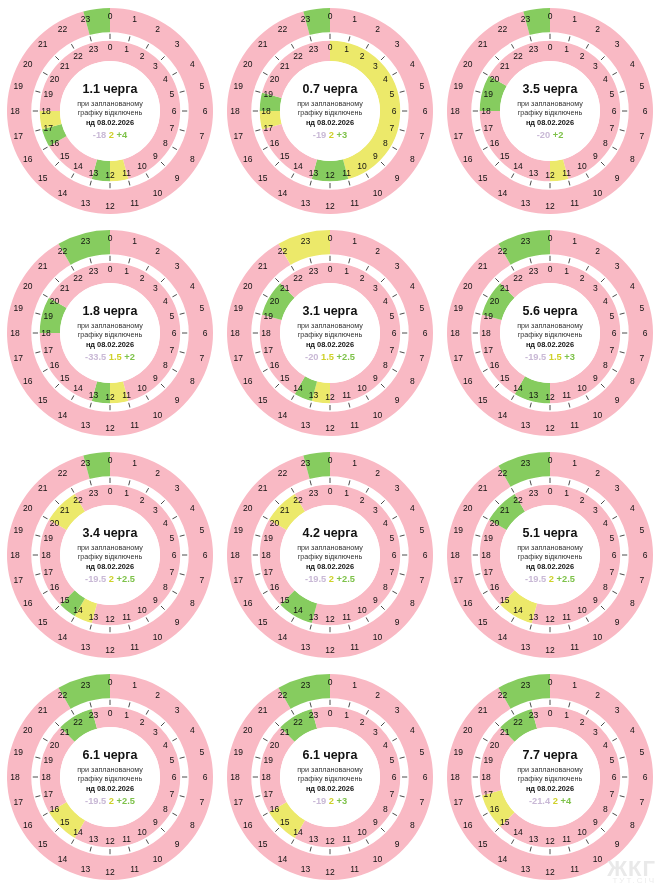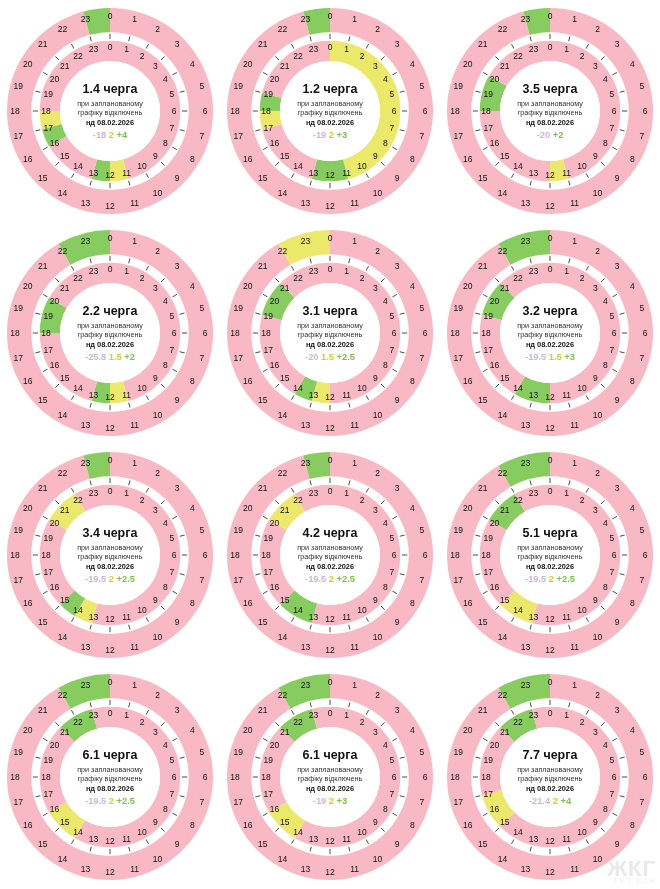--- a/index.html
+++ b/index.html
@@ -120,21 +120,21 @@
         <span style="position:absolute;left:24.7px;top:154.5px;transform:translate(-50%,-50%);font-size:8.5px;color:#111;">16</span>
         <span style="position:absolute;left:15.2px;top:131.6px;transform:translate(-50%,-50%);font-size:8.5px;color:#111;">17</span>
         <span style="position:absolute;left:12.0px;top:107.0px;transform:translate(-50%,-50%);font-size:8.5px;color:#111;">18</span>
         <span style="position:absolute;left:15.2px;top:82.4px;transform:translate(-50%,-50%);font-size:8.5px;color:#111;">19</span>
         <span style="position:absolute;left:24.7px;top:59.5px;transform:translate(-50%,-50%);font-size:8.5px;color:#111;">20</span>
         <span style="position:absolute;left:39.8px;top:39.8px;transform:translate(-50%,-50%);font-size:8.5px;color:#111;">21</span>
         <span style="position:absolute;left:59.5px;top:24.7px;transform:translate(-50%,-50%);font-size:8.5px;color:#111;">22</span>
         <span style="position:absolute;left:82.4px;top:15.2px;transform:translate(-50%,-50%);font-size:8.5px;color:#111;">23</span>
       </div>
       <div class="center">
-        <div class="title">1.4 черга</div>
+        <div class="title">1.1 черга</div>
         <div class="sub">при запланованому<br>графіку відключень</div>
         <div class="date">нд 08.02.2026</div>
         <div class="vals"><span class="v-neg">-18</span> <span class="v-mid">2</span> <span class="v-pos">+4</span></div>
       </div>
     </div>
     <div class="cell">
       <div class="dial">
         <svg width="214" height="214" viewBox="0 0 214 214">
           <path d="M 107.00 4.00 A 103 103 0 1 1 80.34 7.51 L 86.81 31.66 A 78 78 0 1 0 107.00 29.00 Z" fill="#f9b9c4"></path>
           <path d="M 80.34 7.51 A 103 103 0 0 1 107.00 4.00 L 107.00 29.00 A 78 78 0 0 0 86.81 31.66 Z" fill="#86cc5f"></path>
@@ -217,21 +217,21 @@
         <span style="position:absolute;left:24.7px;top:154.5px;transform:translate(-50%,-50%);font-size:8.5px;color:#111;">16</span>
         <span style="position:absolute;left:15.2px;top:131.6px;transform:translate(-50%,-50%);font-size:8.5px;color:#111;">17</span>
         <span style="position:absolute;left:12.0px;top:107.0px;transform:translate(-50%,-50%);font-size:8.5px;color:#111;">18</span>
         <span style="position:absolute;left:15.2px;top:82.4px;transform:translate(-50%,-50%);font-size:8.5px;color:#111;">19</span>
         <span style="position:absolute;left:24.7px;top:59.5px;transform:translate(-50%,-50%);font-size:8.5px;color:#111;">20</span>
         <span style="position:absolute;left:39.8px;top:39.8px;transform:translate(-50%,-50%);font-size:8.5px;color:#111;">21</span>
         <span style="position:absolute;left:59.5px;top:24.7px;transform:translate(-50%,-50%);font-size:8.5px;color:#111;">22</span>
         <span style="position:absolute;left:82.4px;top:15.2px;transform:translate(-50%,-50%);font-size:8.5px;color:#111;">23</span>
       </div>
       <div class="center">
-        <div class="title">1.2 черга</div>
+        <div class="title">0.7 черга</div>
         <div class="sub">при запланованому<br>графіку відключень</div>
         <div class="date">нд 08.02.2026</div>
         <div class="vals"><span class="v-neg">-19</span> <span class="v-mid">2</span> <span class="v-pos">+3</span></div>
       </div>
     </div>
     <div class="cell">
       <div class="dial">
         <svg width="214" height="214" viewBox="0 0 214 214">
           <path d="M 107.00 4.00 A 103 103 0 1 1 80.34 7.51 L 86.81 31.66 A 78 78 0 1 0 107.00 29.00 Z" fill="#f9b9c4"></path>
           <path d="M 80.34 7.51 A 103 103 0 0 1 107.00 4.00 L 107.00 29.00 A 78 78 0 0 0 86.81 31.66 Z" fill="#86cc5f"></path>
@@ -410,24 +410,24 @@
         <span style="position:absolute;left:24.7px;top:154.5px;transform:translate(-50%,-50%);font-size:8.5px;color:#111;">16</span>
         <span style="position:absolute;left:15.2px;top:131.6px;transform:translate(-50%,-50%);font-size:8.5px;color:#111;">17</span>
         <span style="position:absolute;left:12.0px;top:107.0px;transform:translate(-50%,-50%);font-size:8.5px;color:#111;">18</span>
         <span style="position:absolute;left:15.2px;top:82.4px;transform:translate(-50%,-50%);font-size:8.5px;color:#111;">19</span>
         <span style="position:absolute;left:24.7px;top:59.5px;transform:translate(-50%,-50%);font-size:8.5px;color:#111;">20</span>
         <span style="position:absolute;left:39.8px;top:39.8px;transform:translate(-50%,-50%);font-size:8.5px;color:#111;">21</span>
         <span style="position:absolute;left:59.5px;top:24.7px;transform:translate(-50%,-50%);font-size:8.5px;color:#111;">22</span>
         <span style="position:absolute;left:82.4px;top:15.2px;transform:translate(-50%,-50%);font-size:8.5px;color:#111;">23</span>
       </div>
       <div class="center">
-        <div class="title">2.2 черга</div>
+        <div class="title">1.8 черга</div>
         <div class="sub">при запланованому<br>графіку відключень</div>
         <div class="date">нд 08.02.2026</div>
-        <div class="vals"><span class="v-neg">-25.8</span> <span class="v-mid">1.5</span> <span class="v-pos">+2</span></div>
+        <div class="vals"><span class="v-neg">-33.5</span> <span class="v-mid">1.5</span> <span class="v-pos">+2</span></div>
       </div>
     </div>
     <div class="cell">
       <div class="dial">
         <svg width="214" height="214" viewBox="0 0 214 214">
           <path d="M 107.00 4.00 A 103 103 0 1 1 55.50 17.80 L 68.00 39.45 A 78 78 0 1 0 107.00 29.00 Z" fill="#f9b9c4"></path>
           <path d="M 55.50 17.80 A 103 103 0 0 1 107.00 4.00 L 107.00 29.00 A 78 78 0 0 0 68.00 39.45 Z" fill="#ece96a"></path>
           <path d="M 107.00 36.00 A 71 71 0 0 1 107.00 178.00 L 107.00 157.00 A 50 50 0 0 0 107.00 57.00 Z" fill="#f9b9c4"></path>
           <path d="M 107.00 178.00 A 71 71 0 0 1 88.62 175.58 L 94.06 155.30 A 50 50 0 0 0 107.00 157.00 Z" fill="#ece96a"></path>
           <path d="M 88.62 175.58 A 71 71 0 0 1 71.50 168.49 L 82.00 150.30 A 50 50 0 0 0 94.06 155.30 Z" fill="#86cc5f"></path>
@@ -603,21 +603,21 @@
         <span style="position:absolute;left:24.7px;top:154.5px;transform:translate(-50%,-50%);font-size:8.5px;color:#111;">16</span>
         <span style="position:absolute;left:15.2px;top:131.6px;transform:translate(-50%,-50%);font-size:8.5px;color:#111;">17</span>
         <span style="position:absolute;left:12.0px;top:107.0px;transform:translate(-50%,-50%);font-size:8.5px;color:#111;">18</span>
         <span style="position:absolute;left:15.2px;top:82.4px;transform:translate(-50%,-50%);font-size:8.5px;color:#111;">19</span>
         <span style="position:absolute;left:24.7px;top:59.5px;transform:translate(-50%,-50%);font-size:8.5px;color:#111;">20</span>
         <span style="position:absolute;left:39.8px;top:39.8px;transform:translate(-50%,-50%);font-size:8.5px;color:#111;">21</span>
         <span style="position:absolute;left:59.5px;top:24.7px;transform:translate(-50%,-50%);font-size:8.5px;color:#111;">22</span>
         <span style="position:absolute;left:82.4px;top:15.2px;transform:translate(-50%,-50%);font-size:8.5px;color:#111;">23</span>
       </div>
       <div class="center">
-        <div class="title">3.2 черга</div>
+        <div class="title">5.6 черга</div>
         <div class="sub">при запланованому<br>графіку відключень</div>
         <div class="date">нд 08.02.2026</div>
         <div class="vals"><span class="v-neg">-19.5</span> <span class="v-mid">1.5</span> <span class="v-pos">+3</span></div>
       </div>
     </div>
     <div class="cell">
       <div class="dial">
         <svg width="214" height="214" viewBox="0 0 214 214">
           <path d="M 107.00 4.00 A 103 103 0 1 1 80.34 7.51 L 86.81 31.66 A 78 78 0 1 0 107.00 29.00 Z" fill="#f9b9c4"></path>
           <path d="M 80.34 7.51 A 103 103 0 0 1 107.00 4.00 L 107.00 29.00 A 78 78 0 0 0 86.81 31.66 Z" fill="#86cc5f"></path>

